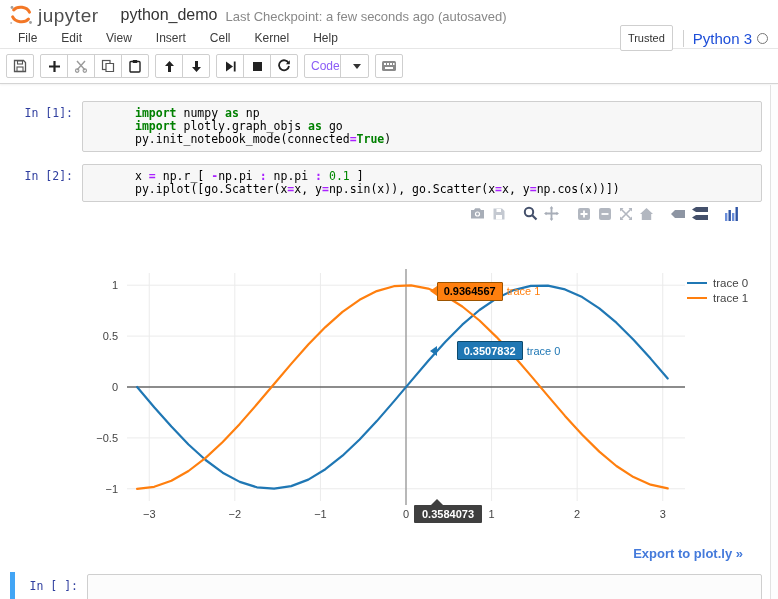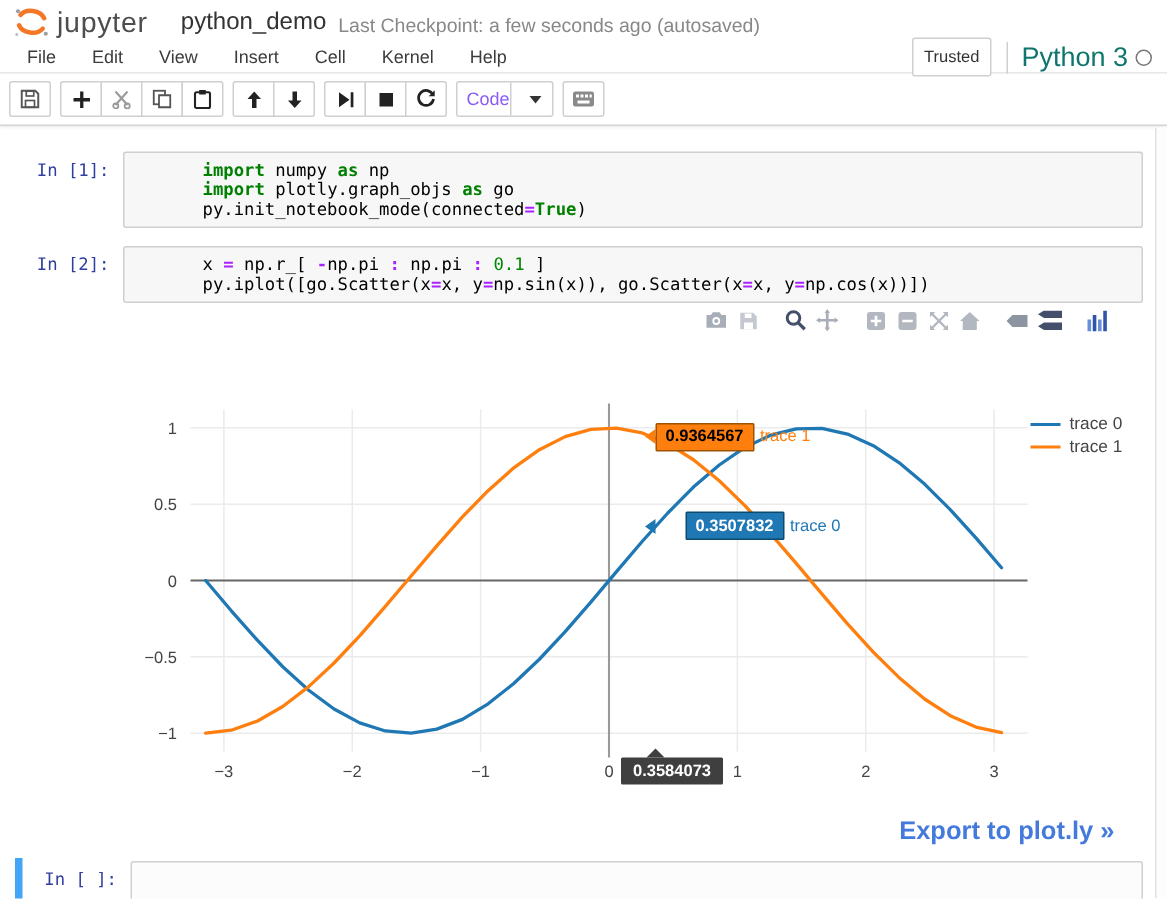--- a/index.html
+++ b/index.html
@@ -18,21 +18,21 @@
     border-radius: 3px; padding: 4px 10px; cursor: pointer; }
 
   
   .menubar { display: flex; align-items: center; height: 21px; padding: 0 6px;
     border-bottom: 1px solid #e7e7e7; }
   .menu-item { font-size: 12px; color: #3c3c3c; padding: 2px 12px; cursor: pointer; }
   .menu-right { margin-left: auto; display: flex; align-items: center; gap: 10px; padding-right: 4px; }
   .trusted-btn { font-size: 11px; color: #333; border: 1px solid #cfcfcf; background: #fff;
     border-radius: 2px; padding: 6px 7px; cursor: pointer; }
   .kernel-wrap { display: flex; align-items: center; gap: 5px; border-left: 1px solid #cfcfcf; padding-left: 9px; }
-  .kernel-name { font-size: 18px; color: #0f766e; }
+  .kernel-name { font-size: 15px; color: #1d4ed8; }
   .kernel-dot { width: 11px; height: 11px; border: 1.5px solid #777; border-radius: 50%; }
 
   
   .toolbar { display: flex; align-items: center; height: 35px; padding: 0 6px;
     border-bottom: 1px solid #d4d4d4; box-shadow: 0 1px 2px rgba(0,0,0,.06); gap: 6px; }
   .tb-group { display: flex; }
   .tb-btn { width: 28px; height: 24px; background: #fff; border: 1px solid #cfcfcf;
     display: flex; align-items: center; justify-content: center; cursor: pointer; margin-left: -1px; }
   .tb-group .tb-btn:first-child { border-radius: 2px 0 0 2px; margin-left: 0; }
   .tb-group .tb-btn:last-child { border-radius: 0 2px 2px 0; }
@@ -76,21 +76,21 @@
   .hl-box { font-size: 11px; font-weight: bold; padding: 2.5px 6px; border-radius: 1px; white-space: nowrap; }
   .hl-trace { font-size: 11px; margin-left: 4px; }
   .hl-t1 .hl-box { color: #000; border: 1px solid #9c5400; }
   .hl-t0 .hl-box { color: #fff; border: 1px solid #0c4a6e; margin-left: 20px; }
   .axislabel { position: absolute; background: #3f3f3f; color: #fff; font-size: 11px; font-weight: bold;
     padding: 3px 8px; border-radius: 1px; }
   .axislabel:before { content: ""; position: absolute; top: -6px; left: 17px;
     border: 6px solid transparent; border-bottom: 6px solid #3f3f3f; border-top: none; }
 
   .export-row { position: absolute; top: 332px; right: 35px; }
-  .export-link { font-size: 17px; font-weight: bold; color: #447adb; text-decoration: none; cursor: pointer; }
+  .export-link { font-size: 13px; font-weight: bold; color: #447adb; text-decoration: none; cursor: pointer; }
 
   
   .scroll-gutter { position: absolute; right: 0; top: 85px; bottom: 0; width: 8px;
     background: #fdfdfd; border-left: 1px solid #e2e2e2; }
 </style>
 </head>
 <body>
 
 <div class="page">
 

